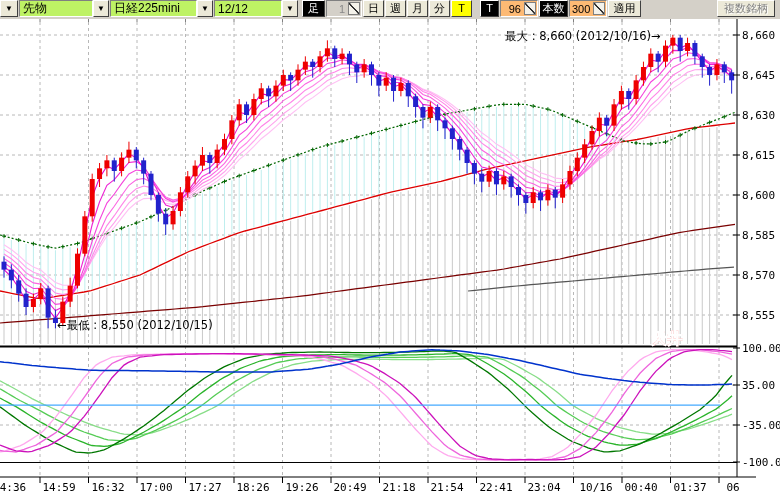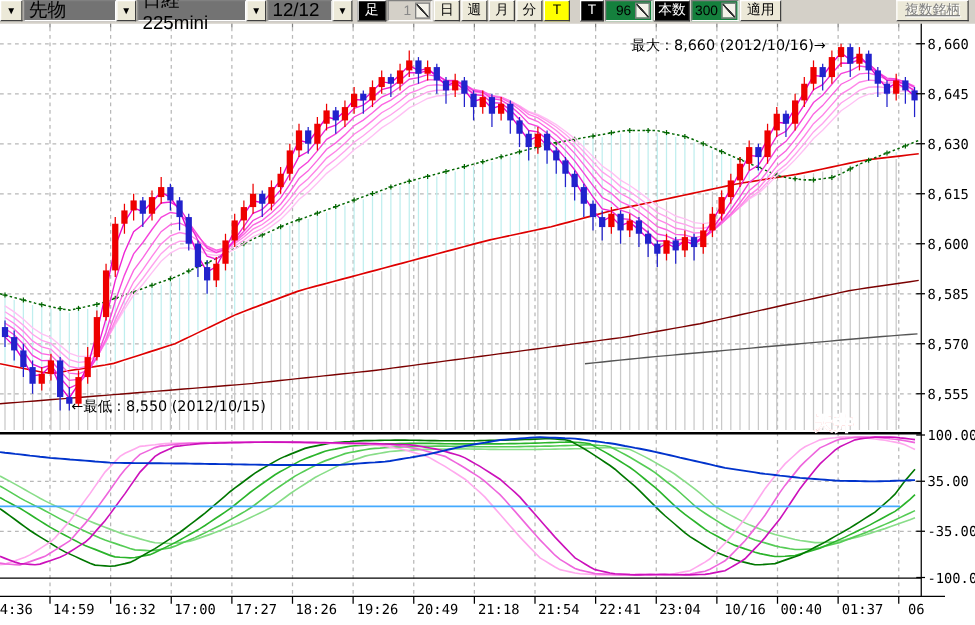--- a/index.html
+++ b/index.html
@@ -7,33 +7,33 @@
        font-family:"Liberation Sans","DejaVu Sans",sans-serif;}
   
   #toolbar{position:absolute;left:0;top:0;width:780px;height:19px;background:#d4d0c8;
            display:flex;align-items:flex-start;z-index:5;}
   .tb{height:17px;box-sizing:border-box;display:flex;align-items:center;justify-content:center;
       font-size:11px;line-height:1;color:#000;}
   .raised{background:#ece9d8;border:1px solid #404040;border-top-color:#fff;border-left-color:#fff;}
   .btn-black{background:#000;color:#fff;border:1px solid #404040;border-top-color:#fff;border-left-color:#fff;}
   .btn-yellow{background:#ffff00;border:1px solid #404040;border-top-color:#fff;border-left-color:#fff;}
   .combo{display:flex;height:17px;box-sizing:border-box;}
-  .combo .cfield{background:#737373;border:1px solid #808080;border-bottom-color:#fff;border-right-color:#fff;
-      height:17px;box-sizing:border-box;display:flex;align-items:center;padding:0 3px;font-size:15px;}
+  .combo .cfield{background:#bef264;border:1px solid #808080;border-bottom-color:#fff;border-right-color:#fff;
+      height:17px;box-sizing:border-box;display:flex;align-items:center;padding:0 3px;font-size:12px;}
   .combo .cbtn{width:16px;height:17px;box-sizing:border-box;background:#ece9d8;
       border:1px solid #404040;border-top-color:#fff;border-left-color:#fff;
       display:flex;align-items:center;justify-content:center;font-size:8px;color:#000;}
-  .spinfield{display:flex;height:17px;box-sizing:border-box;background:#15803d;
+  .spinfield{display:flex;height:17px;box-sizing:border-box;background:#fdba74;
       border:1px solid #808080;border-bottom-color:#fff;border-right-color:#fff;align-items:center;}
   .spinfield .val{flex:1;text-align:right;padding:0 2px;font-size:11px;}
   .spin-ico{width:12px;height:13px;margin:1px;box-sizing:border-box;border:1px solid #808080;
       background:linear-gradient(to top right,#f4f2ea 0 44%,#303030 46% 54%,#f4f2ea 56% 100%);}
   .disabled-field{background:#d4d0c8;}
   .disabled-field .val{color:#888;}
-  .dis-txt{color:#808080;text-shadow:1px 1px 0 #fff;text-decoration:underline;}
+  .dis-txt{color:#808080;text-shadow:1px 1px 0 #fff;}
   .gap4{width:4px;} .gap8{width:8px;} .gap1{width:1px;}
   #chart-svg{position:absolute;left:0;top:0;z-index:1;}
 </style>
 </head>
 <body>
 <div id="app">
 
 <div id="toolbar">
   <div class="tb raised" style="width:18px">
         <span style="font-size:8px">▼</span>
@@ -47,21 +47,21 @@
   </div>
   <div class="gap1"></div>
   <div class="combo">
     <div class="cfield" style="width:87px">日経225mini</div>
     <div class="cbtn">
           <span>▼</span>
         </div>
   </div>
   <div class="gap1"></div>
   <div class="combo">
-    <div class="cfield" style="width:52px">12/12</div>
+    <div class="cfield" style="width:68px">12/12</div>
     <div class="cbtn">
           <span>▼</span>
         </div>
   </div>
   <div class="gap4"></div>
   <div class="tb btn-black" style="width:23px">足</div>
   <div class="gap1"></div>
   <div class="spinfield disabled-field" style="width:36px">
     <span class="val">1</span>
     <span class="spin-ico"></span>

